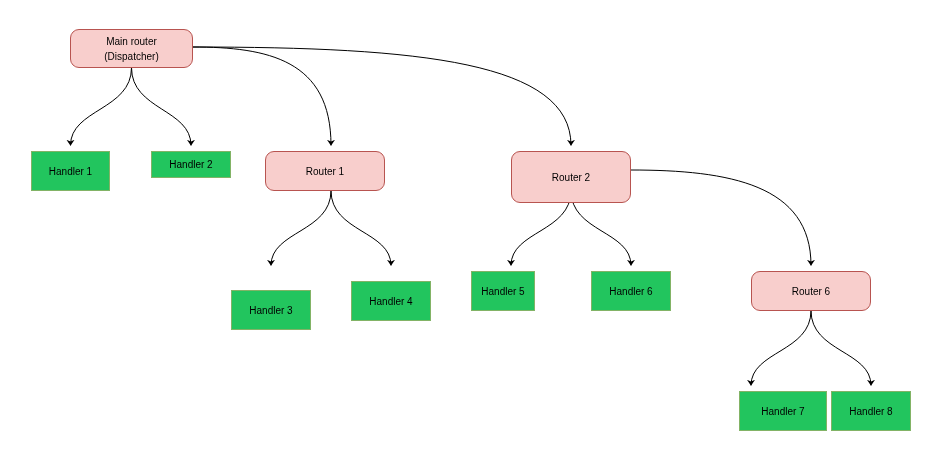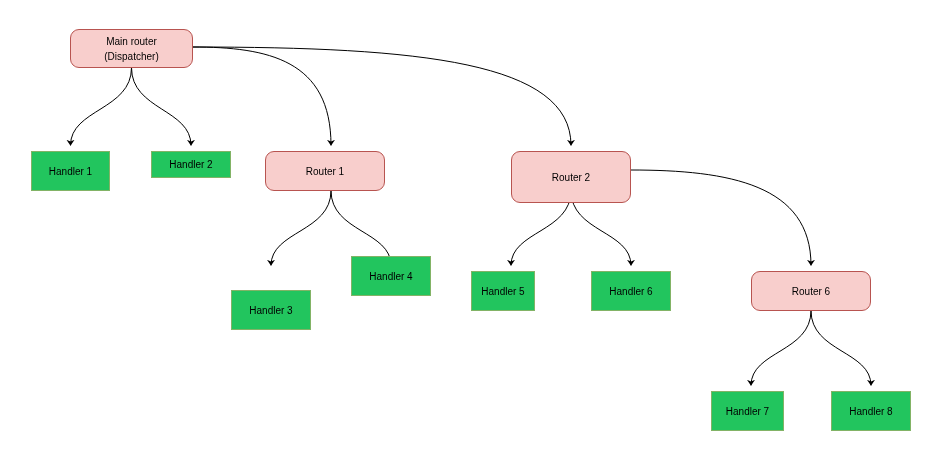--- a/index.html
+++ b/index.html
@@ -82,21 +82,21 @@
   </svg>
 
   <div id="nodes-group">
       <div class="node node-router" style="left: 70px; top: 29px; width: 123px; height: 39px;"><span class="node-label">Main router
 (Dispatcher)</span></div>
       <div class="node node-handler" style="left: 31px; top: 151px; width: 79px; height: 40px;"><span class="node-label">Handler 1</span></div>
       <div class="node node-handler" style="left: 151px; top: 151px; width: 80px; height: 27px;"><span class="node-label">Handler 2</span></div>
       <div class="node node-router" style="left: 265px; top: 151px; width: 120px; height: 40px;"><span class="node-label">Router 1</span></div>
       <div class="node node-router" style="left: 511px; top: 151px; width: 120px; height: 52px;"><span class="node-label">Router 2</span></div>
       <div class="node node-handler" style="left: 231px; top: 271px; width: 80px; height: 40px; margin-top: 19px;"><span class="node-label">Handler 3</span></div>
-      <div class="node node-handler" style="left: 351px; top: 256px; width: 80px; height: 40px;"><span class="node-label">Handler 4</span></div>
+      <div class="node node-handler" style="left: 351px; top: 281px; width: 80px; height: 40px;"><span class="node-label">Handler 4</span></div>
       <div class="node node-handler" style="left: 471px; top: 271px; width: 64px; height: 40px;"><span class="node-label">Handler 5</span></div>
       <div class="node node-handler" style="left: 591px; top: 271px; width: 80px; height: 40px;"><span class="node-label">Handler 6</span></div>
       <div class="node node-router" style="left: 751px; top: 271px; width: 120px; height: 40px;"><span class="node-label">Router 6</span></div>
-      <div class="node node-handler" style="left: 711px; top: 391px; width: 73px; height: 40px;"><span class="node-label">Handler 7</span></div>
+      <div class="node node-handler" style="left: 739px; top: 391px; width: 88px; height: 40px;"><span class="node-label">Handler 7</span></div>
       <div class="node node-handler" style="left: 831px; top: 391px; width: 80px; height: 40px;"><span class="node-label">Handler 8</span></div>
     </div>
 
 </div>
 
 </body></html>

